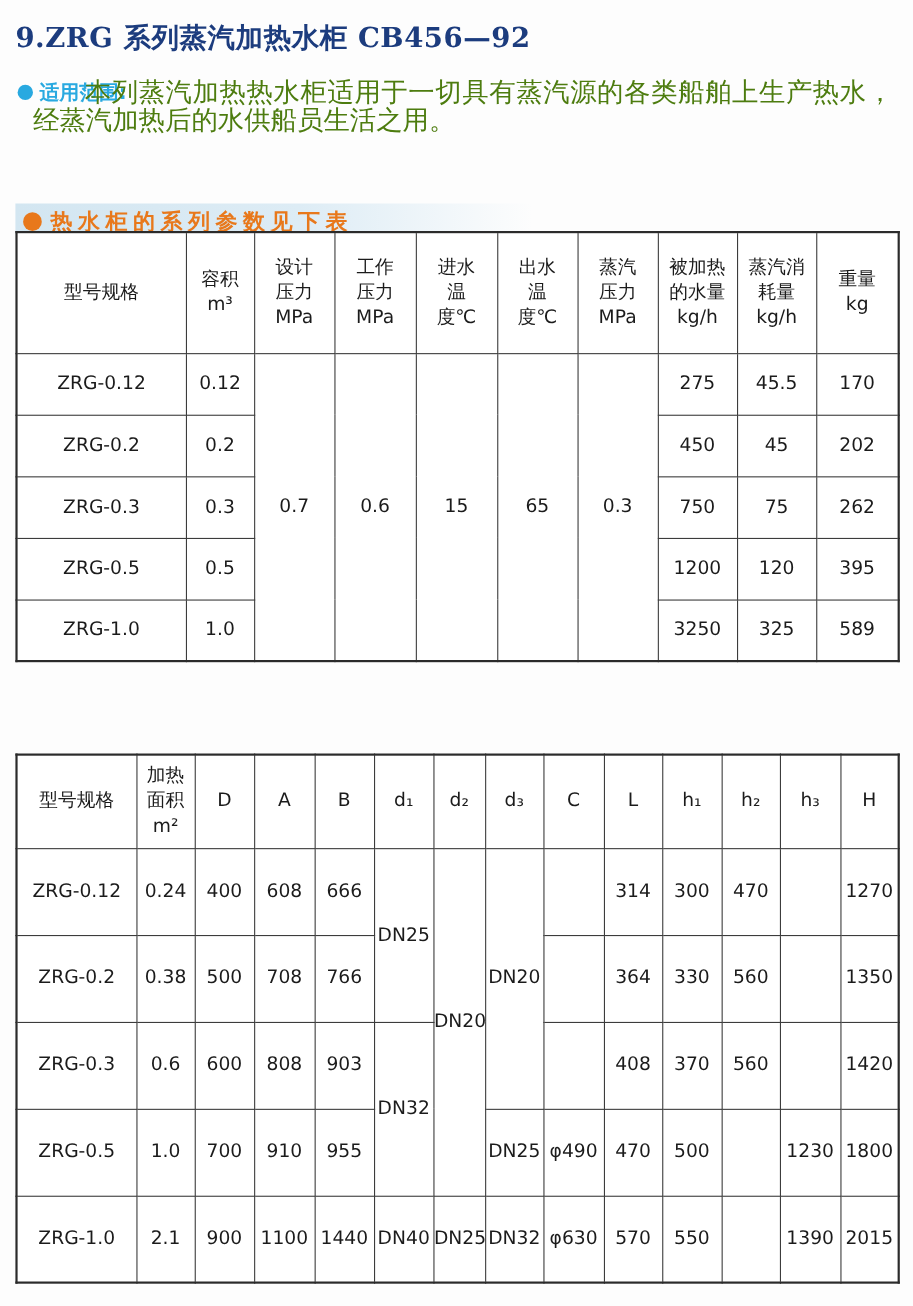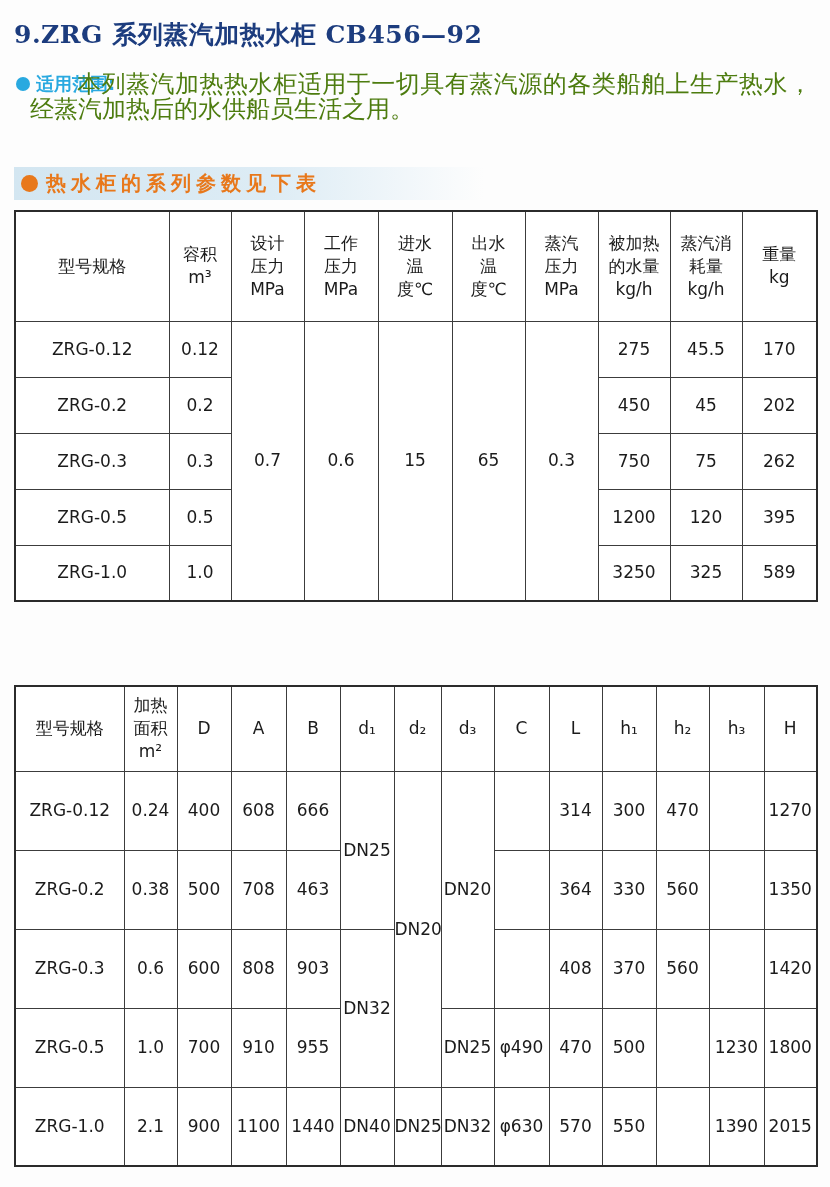--- a/index.html
+++ b/index.html
@@ -20,21 +20,21 @@
     font-size:24px; line-height:25px; color:#4d7c0f; text-indent:47px;
     text-align:justify;
   }
   .strip {
     position:absolute; left:14px; height:33px; width:470px;
     display:flex; align-items:center; gap:8px; padding-left:7px; box-sizing:border-box;
     background:linear-gradient(to right,#d3e6f1 0%,#ddecf5 55%,rgba(255,255,255,0) 100%);
   }
   .orange-bullet { width:17px; height:17px; border-radius:50%; background:#e8781b; flex:0 0 auto; }
   .strip-text { color:#e8781b; font-weight:bold; font-size:20px; letter-spacing:5px; white-space:nowrap; }
-  #strip1 { top:167px; }
+  #strip1 { top:185px; }
   #strip2 { top:647px; }
   table {
     position:absolute; left:14px; border-collapse:collapse; table-layout:fixed;
     background:#ffffff; border:2px solid #2b2b2b;
   }
   #table1 { top:210px; width:802px; }
   #table2 { top:685px; width:802px; }
   th, td {
     border:1px solid #3c3c3c; text-align:center; vertical-align:middle;
     font-size:17px; font-weight:normal; color:#1b1b1b; padding:0;
@@ -199,21 +199,21 @@
       <td>300</td>
       <td>470</td>
       <td></td>
       <td>1270</td>
     </tr>
     <tr class="body">
       <td>ZRG-0.2</td>
       <td>0.38</td>
       <td>500</td>
       <td>708</td>
-      <td>463</td>
+      <td>766</td>
       <td></td>
       <td>364</td>
       <td>330</td>
       <td>560</td>
       <td></td>
       <td>1350</td>
     </tr>
     <tr class="body">
       <td>ZRG-0.3</td>
       <td>0.6</td>

